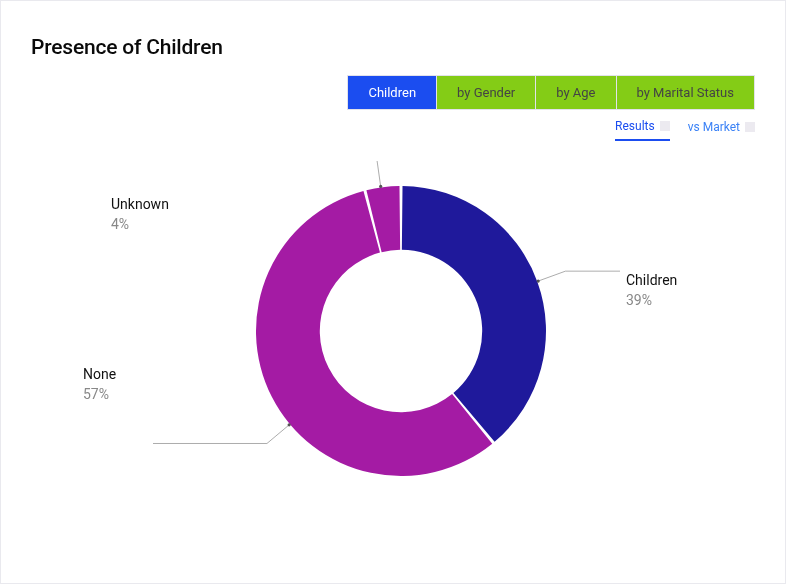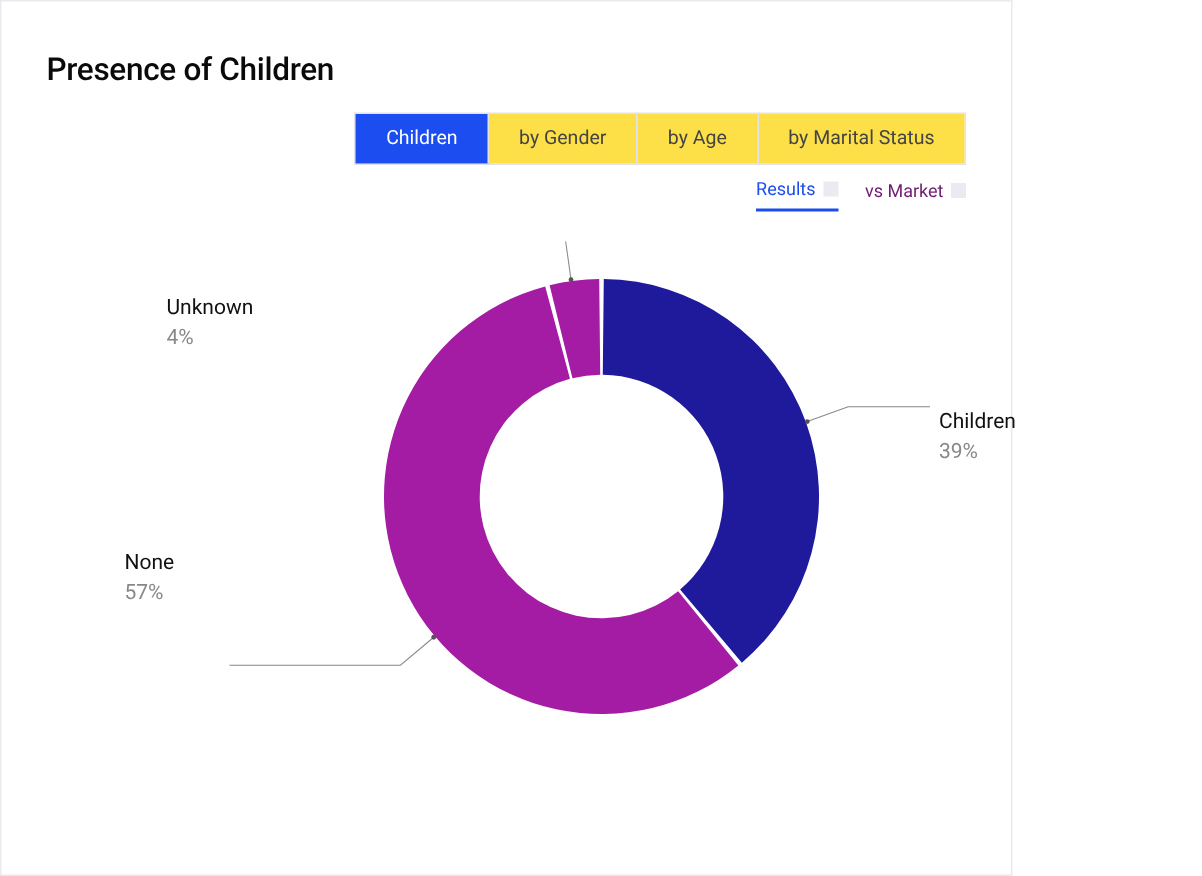--- a/index.html
+++ b/index.html
@@ -5,21 +5,21 @@
   * { box-sizing: border-box; margin: 0; padding: 0; }
   body {
     font-family: -apple-system, BlinkMacSystemFont, "Segoe UI", Roboto, Helvetica, Arial, sans-serif;
     background: #fff;
     width: 801px;
     height: 584px;
     overflow: hidden;
   }
   .card {
     border: 1px solid #e9e9ee;
-    width: 675px;
+    width: 786px;
     height: 584px;
     padding: 34px 30px 20px 30px;
     position: relative;
   }
   .title {
     font-size: 21px;
     font-weight: 500;
     color: #0a0a0a;
     letter-spacing: -0.2px;
   }
@@ -27,21 +27,21 @@
     position: absolute;
     top: 74px;
     right: 30px;
     display: flex;
     border: 1px solid #e2e2ea;
   }
   .tab {
     padding: 9px 20px;
     font-size: 13px;
     color: #444;
-    background: #fde047;
+    background: #84cc16;
     cursor: pointer;
     border-right: 1px solid #e2e2ea;
     user-select: none;
   }
   .tab:last-child { border-right: none; }
   .tab.active {
     background: #1b4df0;
     color: #fff;
   }
   .subtabs {
@@ -52,21 +52,21 @@
     gap: 18px;
     align-items: center;
     font-size: 12px;
   }
   .subtab {
     display: flex;
     align-items: center;
     gap: 5px;
     cursor: pointer;
     padding-bottom: 6px;
-    color: #701a75;
+    color: #3b82f6;
   }
   .subtab.active {
     color: #1b4df0;
     border-bottom: 2px solid #1b4df0;
   }
   .swatch {
     width: 10px;
     height: 10px;
     background: #eceaf0;
     display: inline-block;

